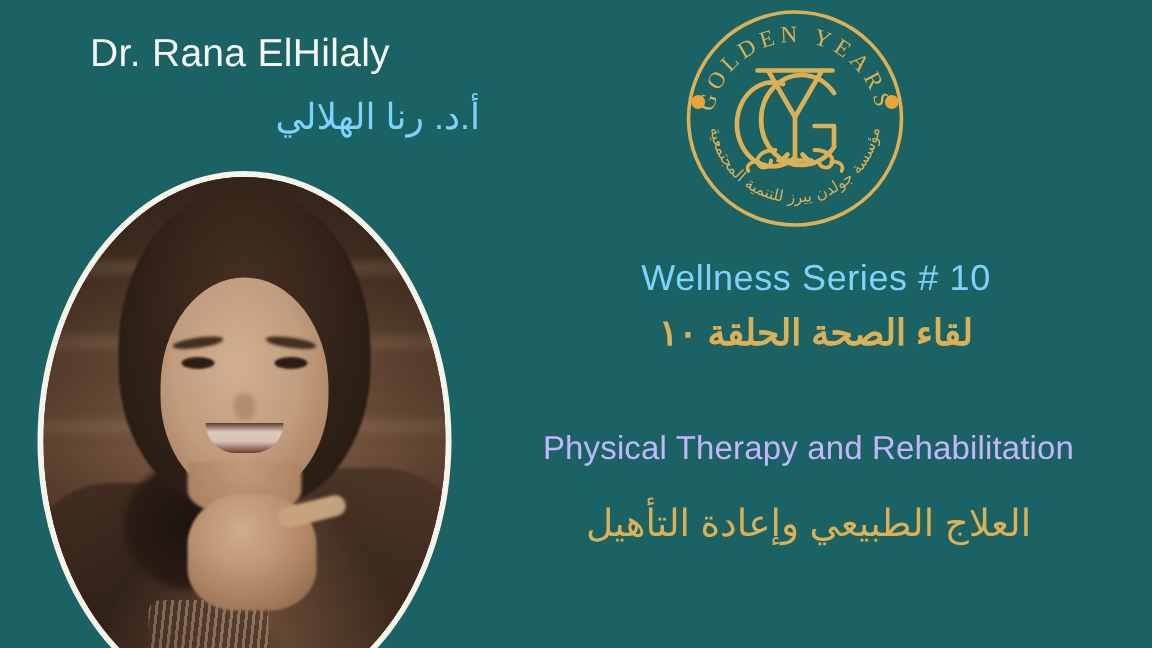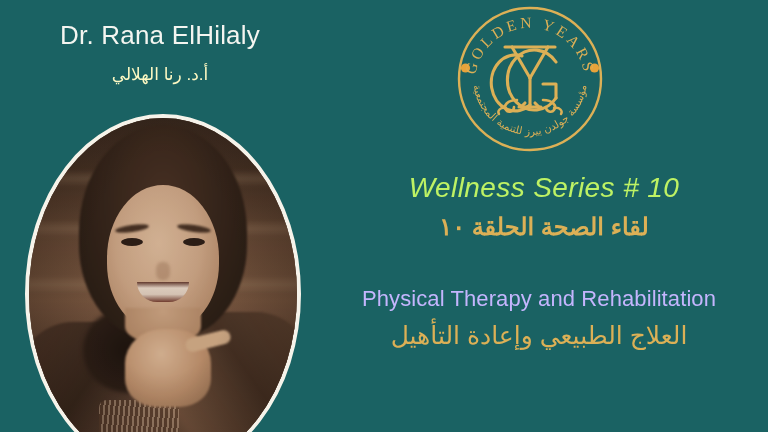--- a/index.html
+++ b/index.html
@@ -33,23 +33,22 @@
     font-size: 26px;
     font-weight: 400;
     letter-spacing: 0.2px;
     line-height: 1;
     white-space: nowrap;
   }
   #speaker-name-ar {
     position: absolute;
     left: 0; right: 0;
     top: 64px;
-    text-align: center;
-    color: #fef9c3;
-    font-size: 17px;
+    color: #7dd3fc;
+    font-size: 24px;
     font-weight: 400;
     direction: rtl;
     line-height: 1.25;
     white-space: nowrap;
   }
 
   
   #speaker-photo-frame {
     position: absolute;
     left: 25px;
@@ -237,27 +236,26 @@
   #logo svg { display: block; width: 150px; height: 150px; }
 
   #series-block {
     position: absolute;
     left: 320px;
     width: 448px;
     top: 172px;
     text-align: center;
   }
   #series-en {
-    color: #bef264;
-    font-size: 28px;
+    color: #7dd3fc;
+    font-size: 24px;
     font-weight: 400;
     letter-spacing: 0.4px;
     line-height: 1.15;
     white-space: nowrap;
-    font-style: italic;
   }
   #series-ar {
     margin-top: 8px;
     color: #dcb056;
     font-size: 24px;
     font-weight: 700;
     direction: rtl;
     line-height: 1.25;
     white-space: nowrap;
   }
@@ -271,21 +269,21 @@
   }
   #topic-en {
     color: #c4b5fd;
     font-size: 22px;
     font-weight: 400;
     letter-spacing: 0.1px;
     line-height: 1.15;
     white-space: nowrap;
   }
   #topic-ar {
-    margin-top: 8px;
+    margin-top: 22px;
     color: #dcb056;
     font-size: 25px;
     font-weight: 400;
     direction: rtl;
     line-height: 1.3;
     white-space: nowrap;
   }
 </style>
 </head>
 <body>

